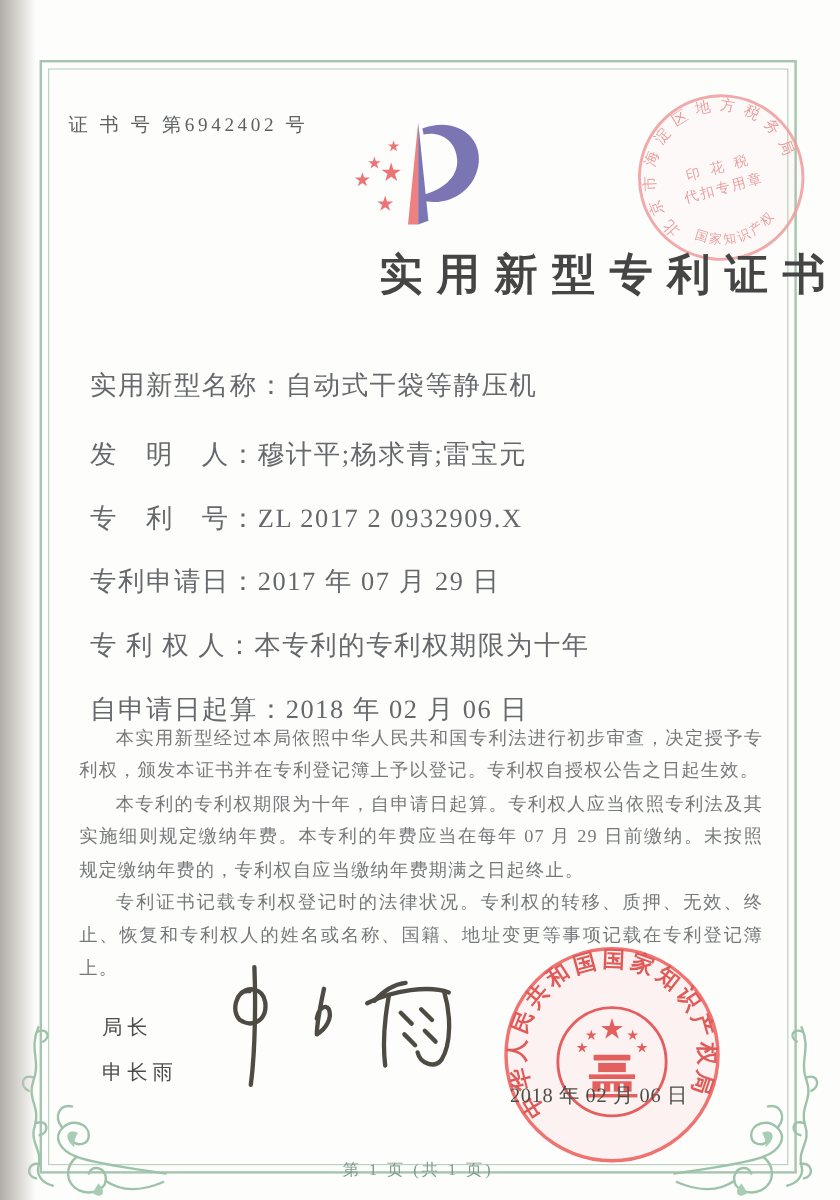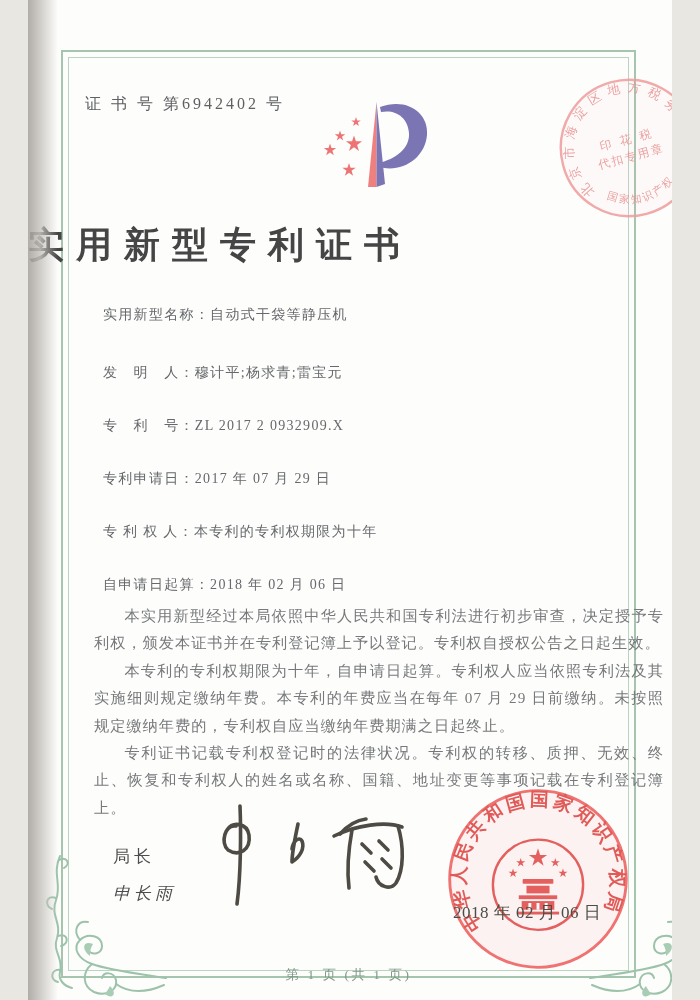--- a/index.html
+++ b/index.html
@@ -9,21 +9,21 @@
     --seal-red:#e4605f;
     --stamp-pink:#ee9c9c;
     --logo-red:#ec7474;
     --logo-purple:#7b75b4;
     --text-gray:#67696b;
     --title-gray:#454545;
     --footer-green:#7f9a87;
   }
   html,body{margin:0;padding:0;background:#e9e7e2;}
   .page{
-    position:relative;width:644px;height:1000px;margin:0 auto;
+    position:relative;width:700px;height:1000px;margin:0 auto;
     background:#fdfdfc;overflow:hidden;
     font-family:"Liberation Serif","DejaVu Serif",serif;
     color:var(--text-gray);
   }
   .scan-edge-left{
     position:absolute;left:0;top:0;bottom:0;width:30px;z-index:6;
     background:linear-gradient(90deg,#a39f99 0,#c7c4be 40%,rgba(253,253,252,0) 100%);
     opacity:.85;pointer-events:none;
   }
   .frame-outer{
@@ -35,41 +35,41 @@
     border:1.2px solid var(--frame-green-light);opacity:.8;
   }
   .corner-flourish{position:absolute;z-index:2;}
   .cert-no{
     position:absolute;left:57px;top:94px;font-size:16px;letter-spacing:3px;
     color:#5e6062;
   }
   .logo{position:absolute;left:277px;top:97px;}
   .tax-stamp{position:absolute;left:528px;top:75px;transform:rotate(-15deg);opacity:.85;}
   .doc-title{
-    position:absolute;left:0;top:205px;width:700px;text-align:left;
-    font-size:36px;font-weight:600;letter-spacing:12px;color:var(--title-gray);margin-top:16px;
+    position:absolute;left:0;top:205px;width:700px;text-align:right;
+    font-size:36px;font-weight:600;letter-spacing:12px;color:var(--title-gray);
   }
   .field{
-    position:absolute;left:75px;font-size:14px;letter-spacing:1.3px;
+    position:absolute;left:75px;font-size:22px;letter-spacing:1.3px;
     color:#66686b;white-space:nowrap;
   }
   .f0{top:306px}.f1{top:364px}.f2{top:417px}.f3{top:470px}.f4{top:523px}.f5{top:576px}
   .body-text{
     position:absolute;left:66px;top:602px;width:570px;
     font-size:15.2px;line-height:27.4px;letter-spacing:1px;
     text-align:justify;color:#76787a;
   }
   .body-text p{margin:0;text-indent:2em;}
   .signoff-title{
     position:absolute;left:85px;top:845px;font-size:17px;letter-spacing:4px;
     color:#4d4d4d;font-family:"Liberation Sans","DejaVu Sans",sans-serif;font-weight:500;
   }
   .signoff-name{
     position:absolute;left:85px;top:882px;font-size:17px;letter-spacing:4px;
-    color:#4d4d4d;font-family:"Liberation Sans","DejaVu Sans",sans-serif;font-weight:500;font-style:italic;
+    color:#4d4d4d;font-family:"Liberation Sans","DejaVu Sans",sans-serif;font-weight:500;
   }
   .signature{position:absolute;left:178px;top:800px;}
   .big-seal{position:absolute;left:414px;top:783px;z-index:3;}
   .seal-date{
     position:absolute;left:425px;top:901px;z-index:4;font-size:17px;
     letter-spacing:.5px;color:#4a4e46;white-space:nowrap;
   }
   .footer{
     position:absolute;left:33px;right:36px;top:938px;text-align:center;
     font-size:13.5px;letter-spacing:2.5px;color:var(--footer-green);margin-top:28px;

